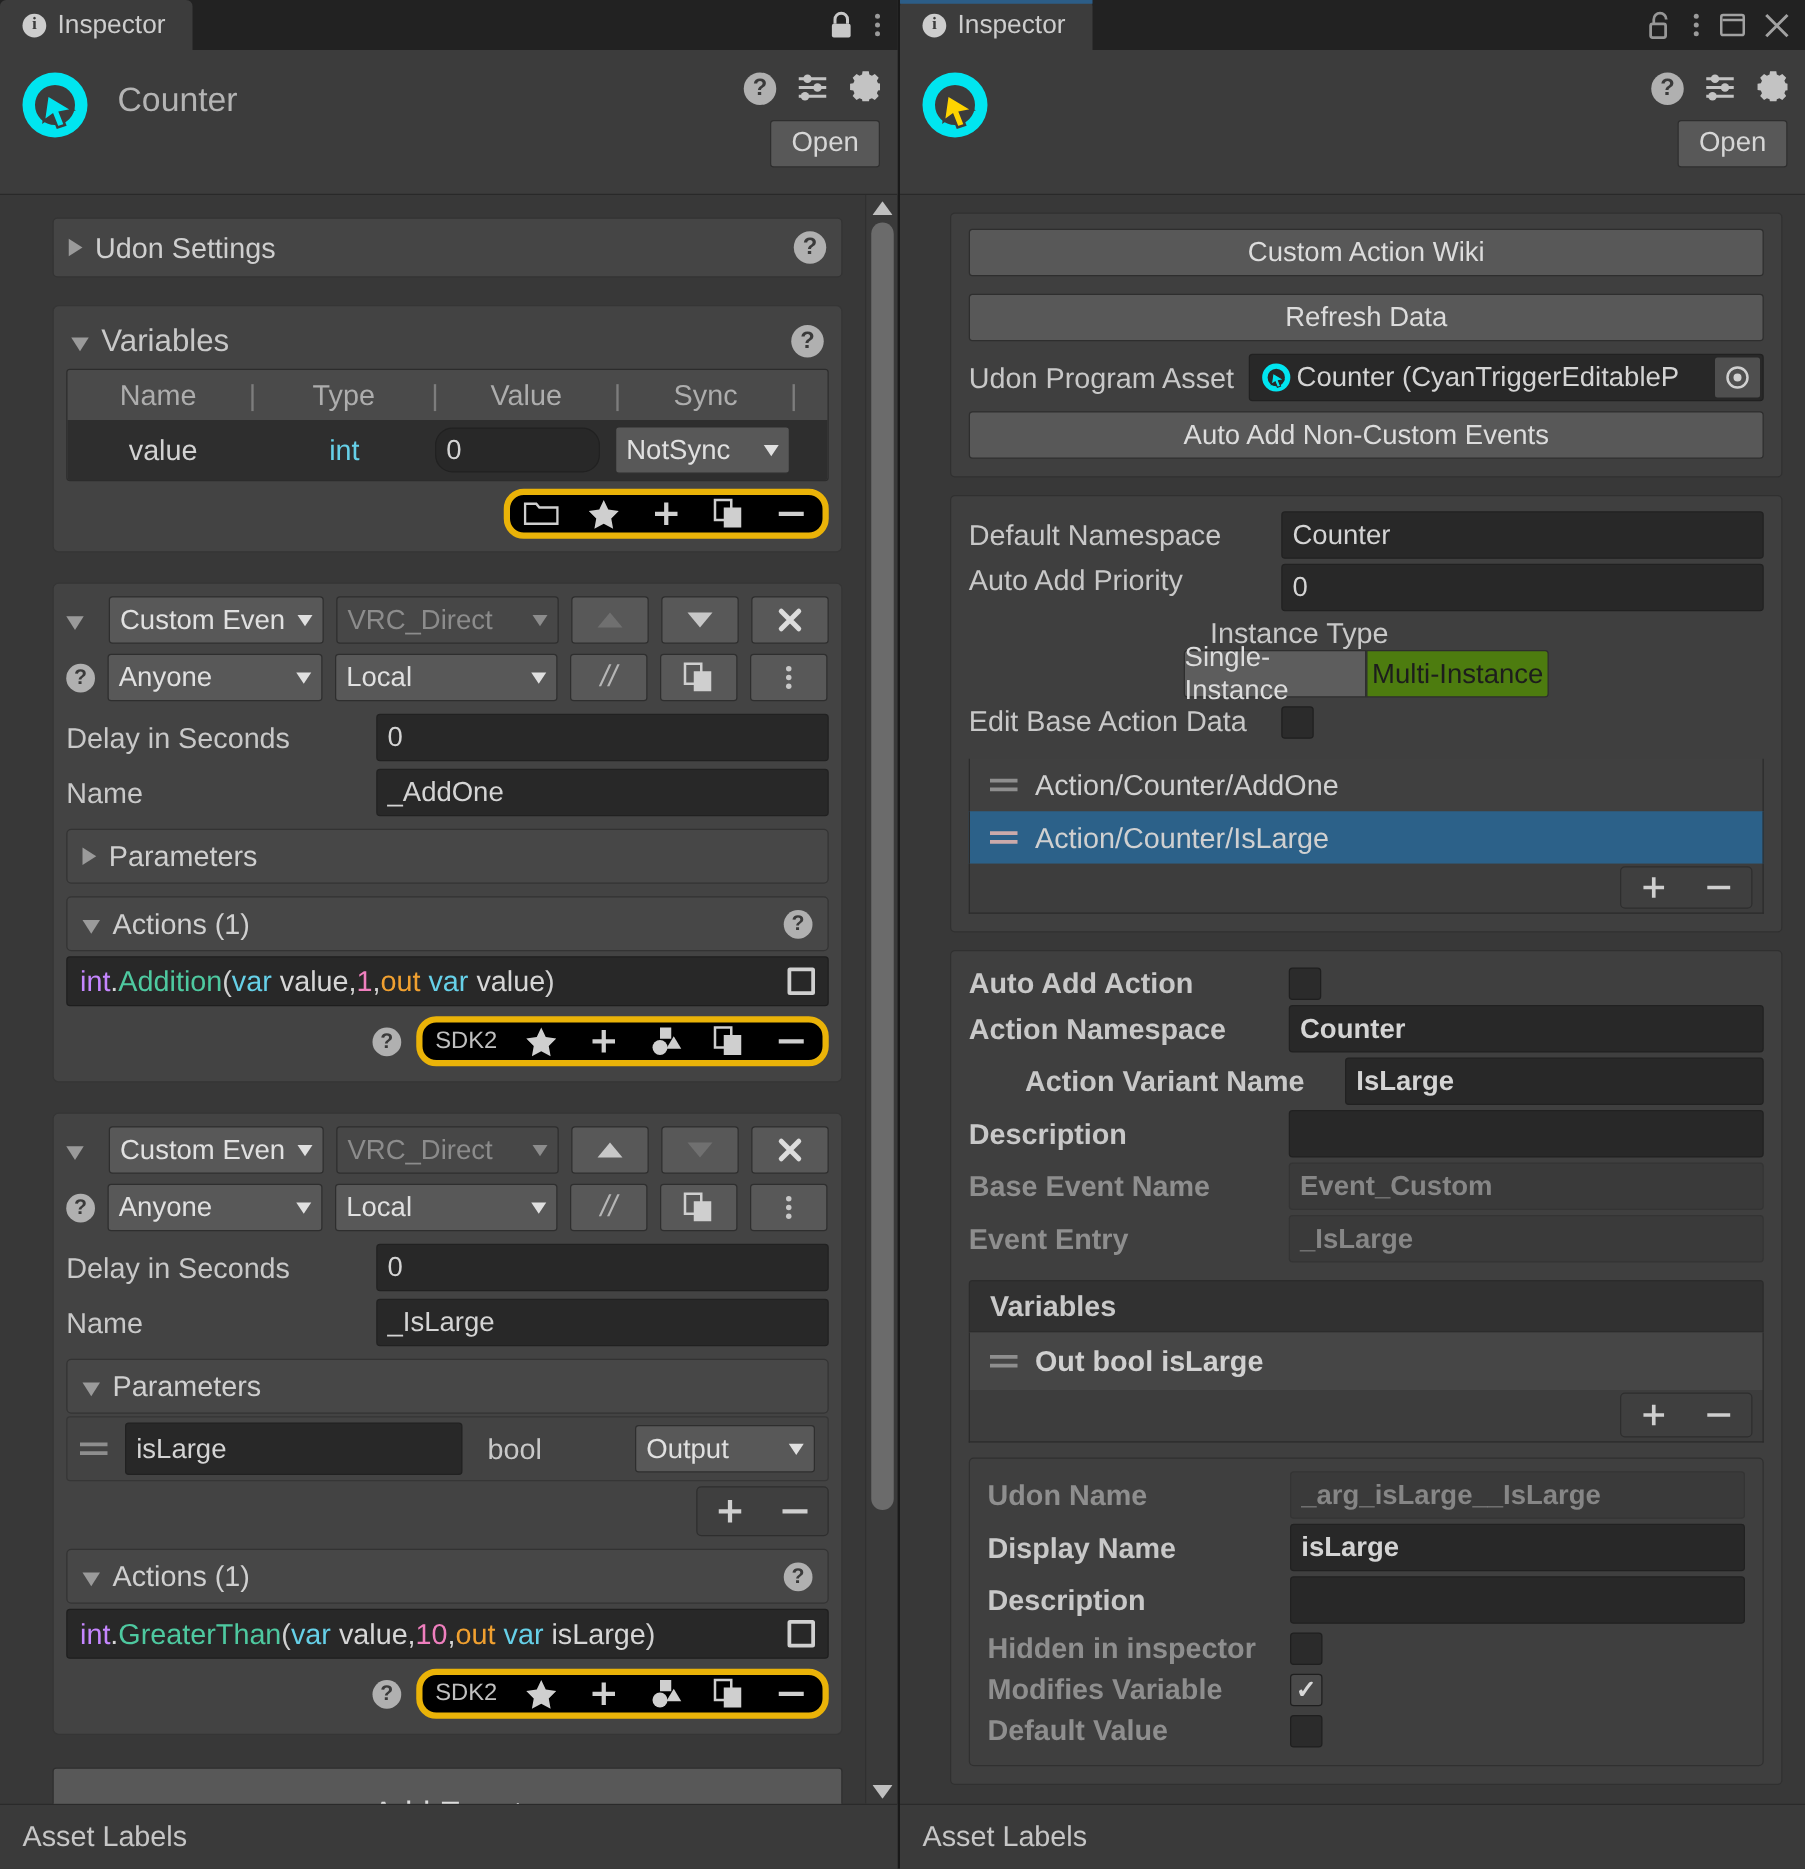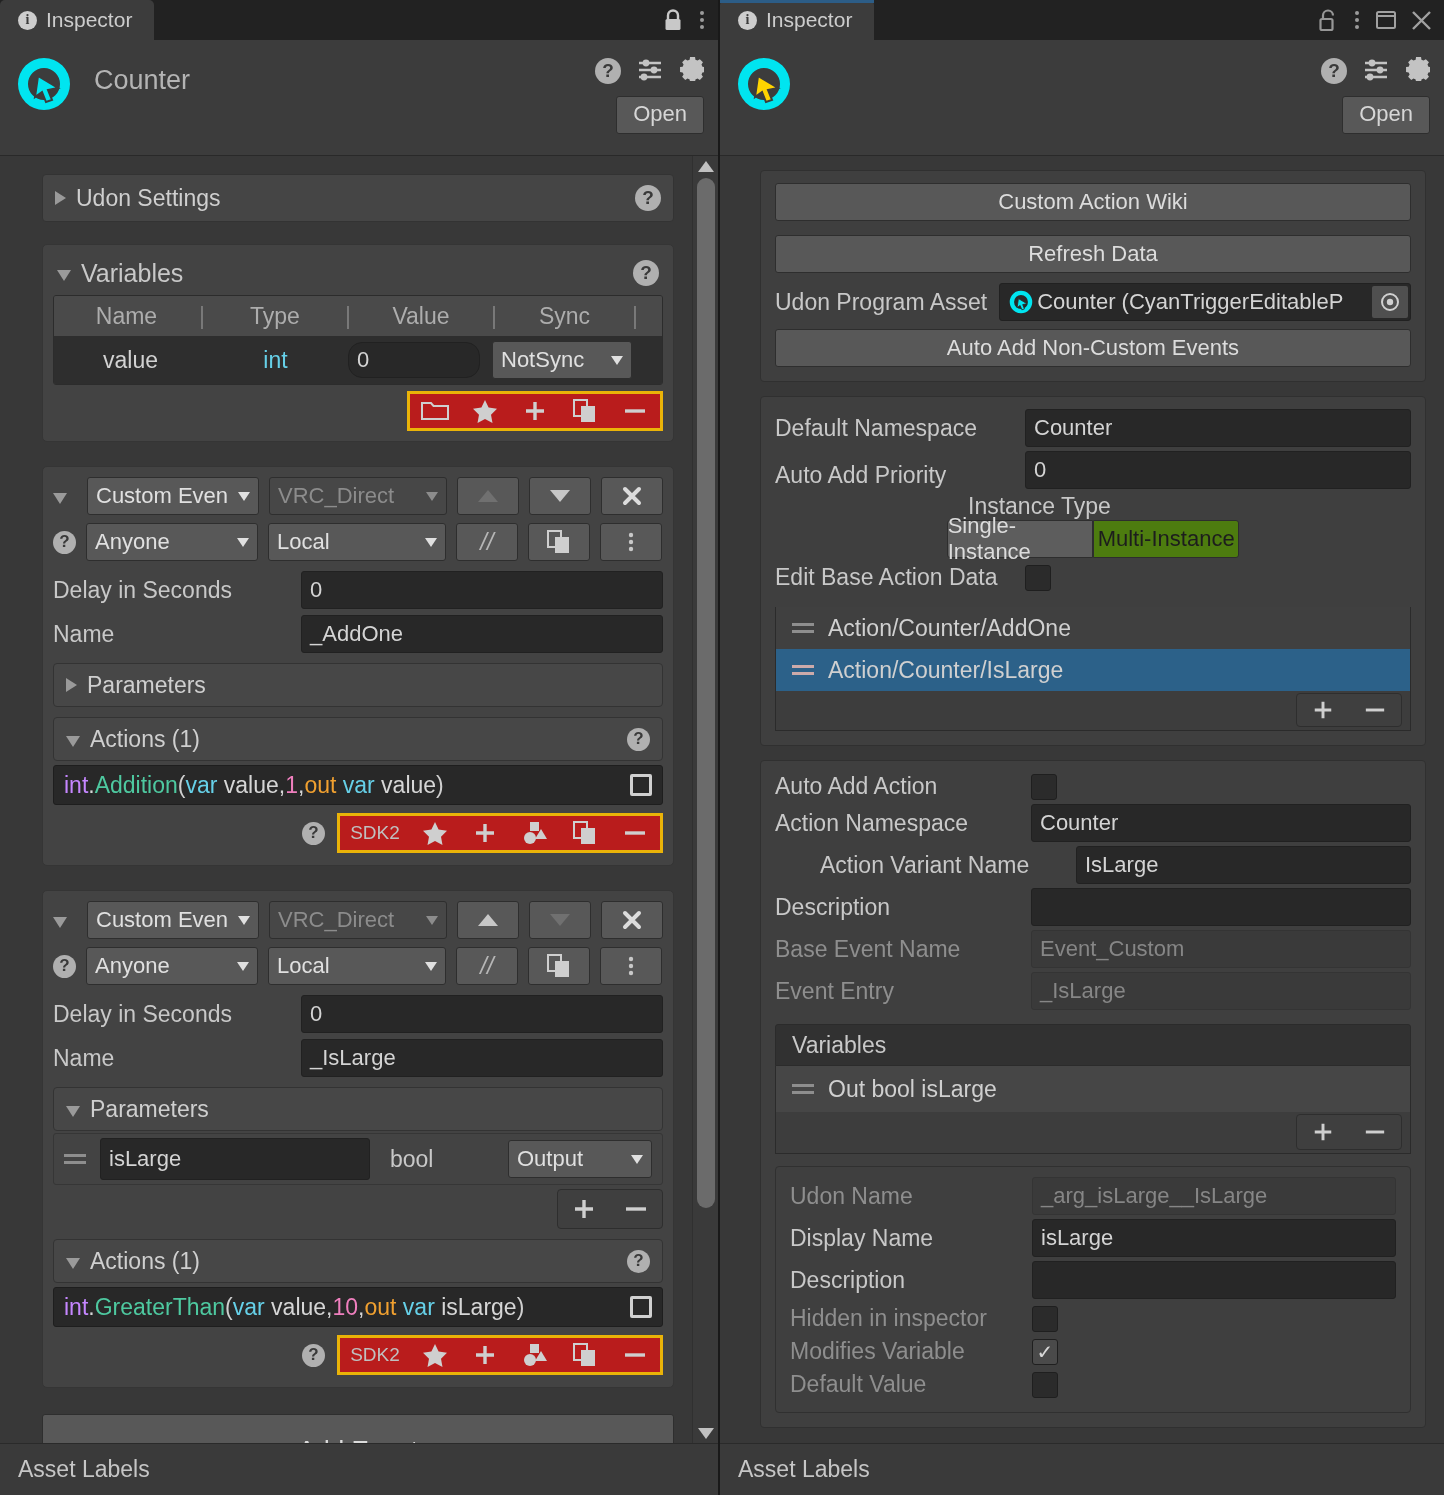--- a/index.html
+++ b/index.html
@@ -124,21 +124,21 @@
     display: flex; align-items: center; justify-content: center; flex: none;
   }
   .cbox.checked { background: #4a4a4a; }
   .cbox .chk { color: #d8d8d8; font-size: 20px; line-height: 1; }
   .lbl { font-size: 23px; color: #c8c8c8; }
   .lbl.dim { color: #8e8e8e; }
 
   
   .toolgrp {
     display: inline-flex; align-items: center; height: 40px;
-    background: #b91c1c; border: 3px solid #eab308; border-radius: 0;
+    background: #000000; border: 5px solid #eab308; border-radius: 16px;
   }
   .toolgrp .tb { width: 50px; height: 38px; display: flex; align-items: center; justify-content: center; }
   .toolgrp .tb.wide { width: 70px; font-size: 19px; color: #c0c0c0; }
 
   
   .card { background: #434343; border: 1px solid #353535; border-radius: 5px; }
 
   
   .actionrow {
     background: #282828; border: 1px solid #1e1e1e; border-radius: 3px;
@@ -689,21 +689,21 @@
             </span>
           </div>
           <div class="btn" style="margin-top:8px;">Auto Add Non-Custom Events</div>
         </div>
 
         <div class="box" style="margin-top:14px; padding:12px 14px 14px 14px;">
           <div style="display:flex; align-items:center;">
             <span class="lbl" style="width:250px;">Default Namespace</span>
             <span class="field" style="flex:1;">Counter</span>
           </div>
-          <div style="display:flex; align-items:flex-end; margin-top:4px;">
+          <div style="display:flex; align-items:flex-start; margin-top:4px;">
             <span class="lbl" style="width:250px;">Auto Add Priority</span>
             <span class="field" style="flex:1;">0</span>
           </div>
           <div style="display:flex; align-items:center; margin-top:4px;flex-direction:column;">
             <span class="lbl" style="width:250px;">Instance Type</span>
             <span style="flex:1; display:flex;">
               <span class="btn" style="flex:1; border-radius:3px 0 0 3px; background:#5d5d5d;">Single-Instance</span>
               <span class="btn" style="flex:1; border-radius:0 3px 3px 0; background:#4d7c0f; color:#1d1d1d;">Multi-Instance</span>
             </span>
           </div>
@@ -737,21 +737,21 @@
                 <span class="pm" style="height:32px;">
                   <svg width="22" height="8" viewBox="0 0 24 8">
                       <path d="M2 4h20" stroke="#cfcfcf" stroke-width="3.2"></path>
                     </svg>
                 </span>
               </span>
             </div>
           </div>
         </div>
 
-        <div class="box" style="margin-top:14px; padding:12px 14px 14px 14px;">
+        <div class="box" style="margin-top:14px; padding:12px 14px 14px 14px;font-weight:bold;">
           <div style="display:flex; align-items:center;">
             <span class="lbl" style="width:256px;">Auto Add Action</span>
             <span class="cbox"></span>
           </div>
           <div style="display:flex; align-items:center; margin-top:4px;">
             <span class="lbl" style="width:256px;">Action Namespace</span>
             <span class="field" style="flex:1;">Counter</span>
           </div>
           <div style="display:flex; align-items:center; margin-top:4px;margin-left:45px;">
             <span class="lbl" style="width:256px;">Action Variant Name</span>

